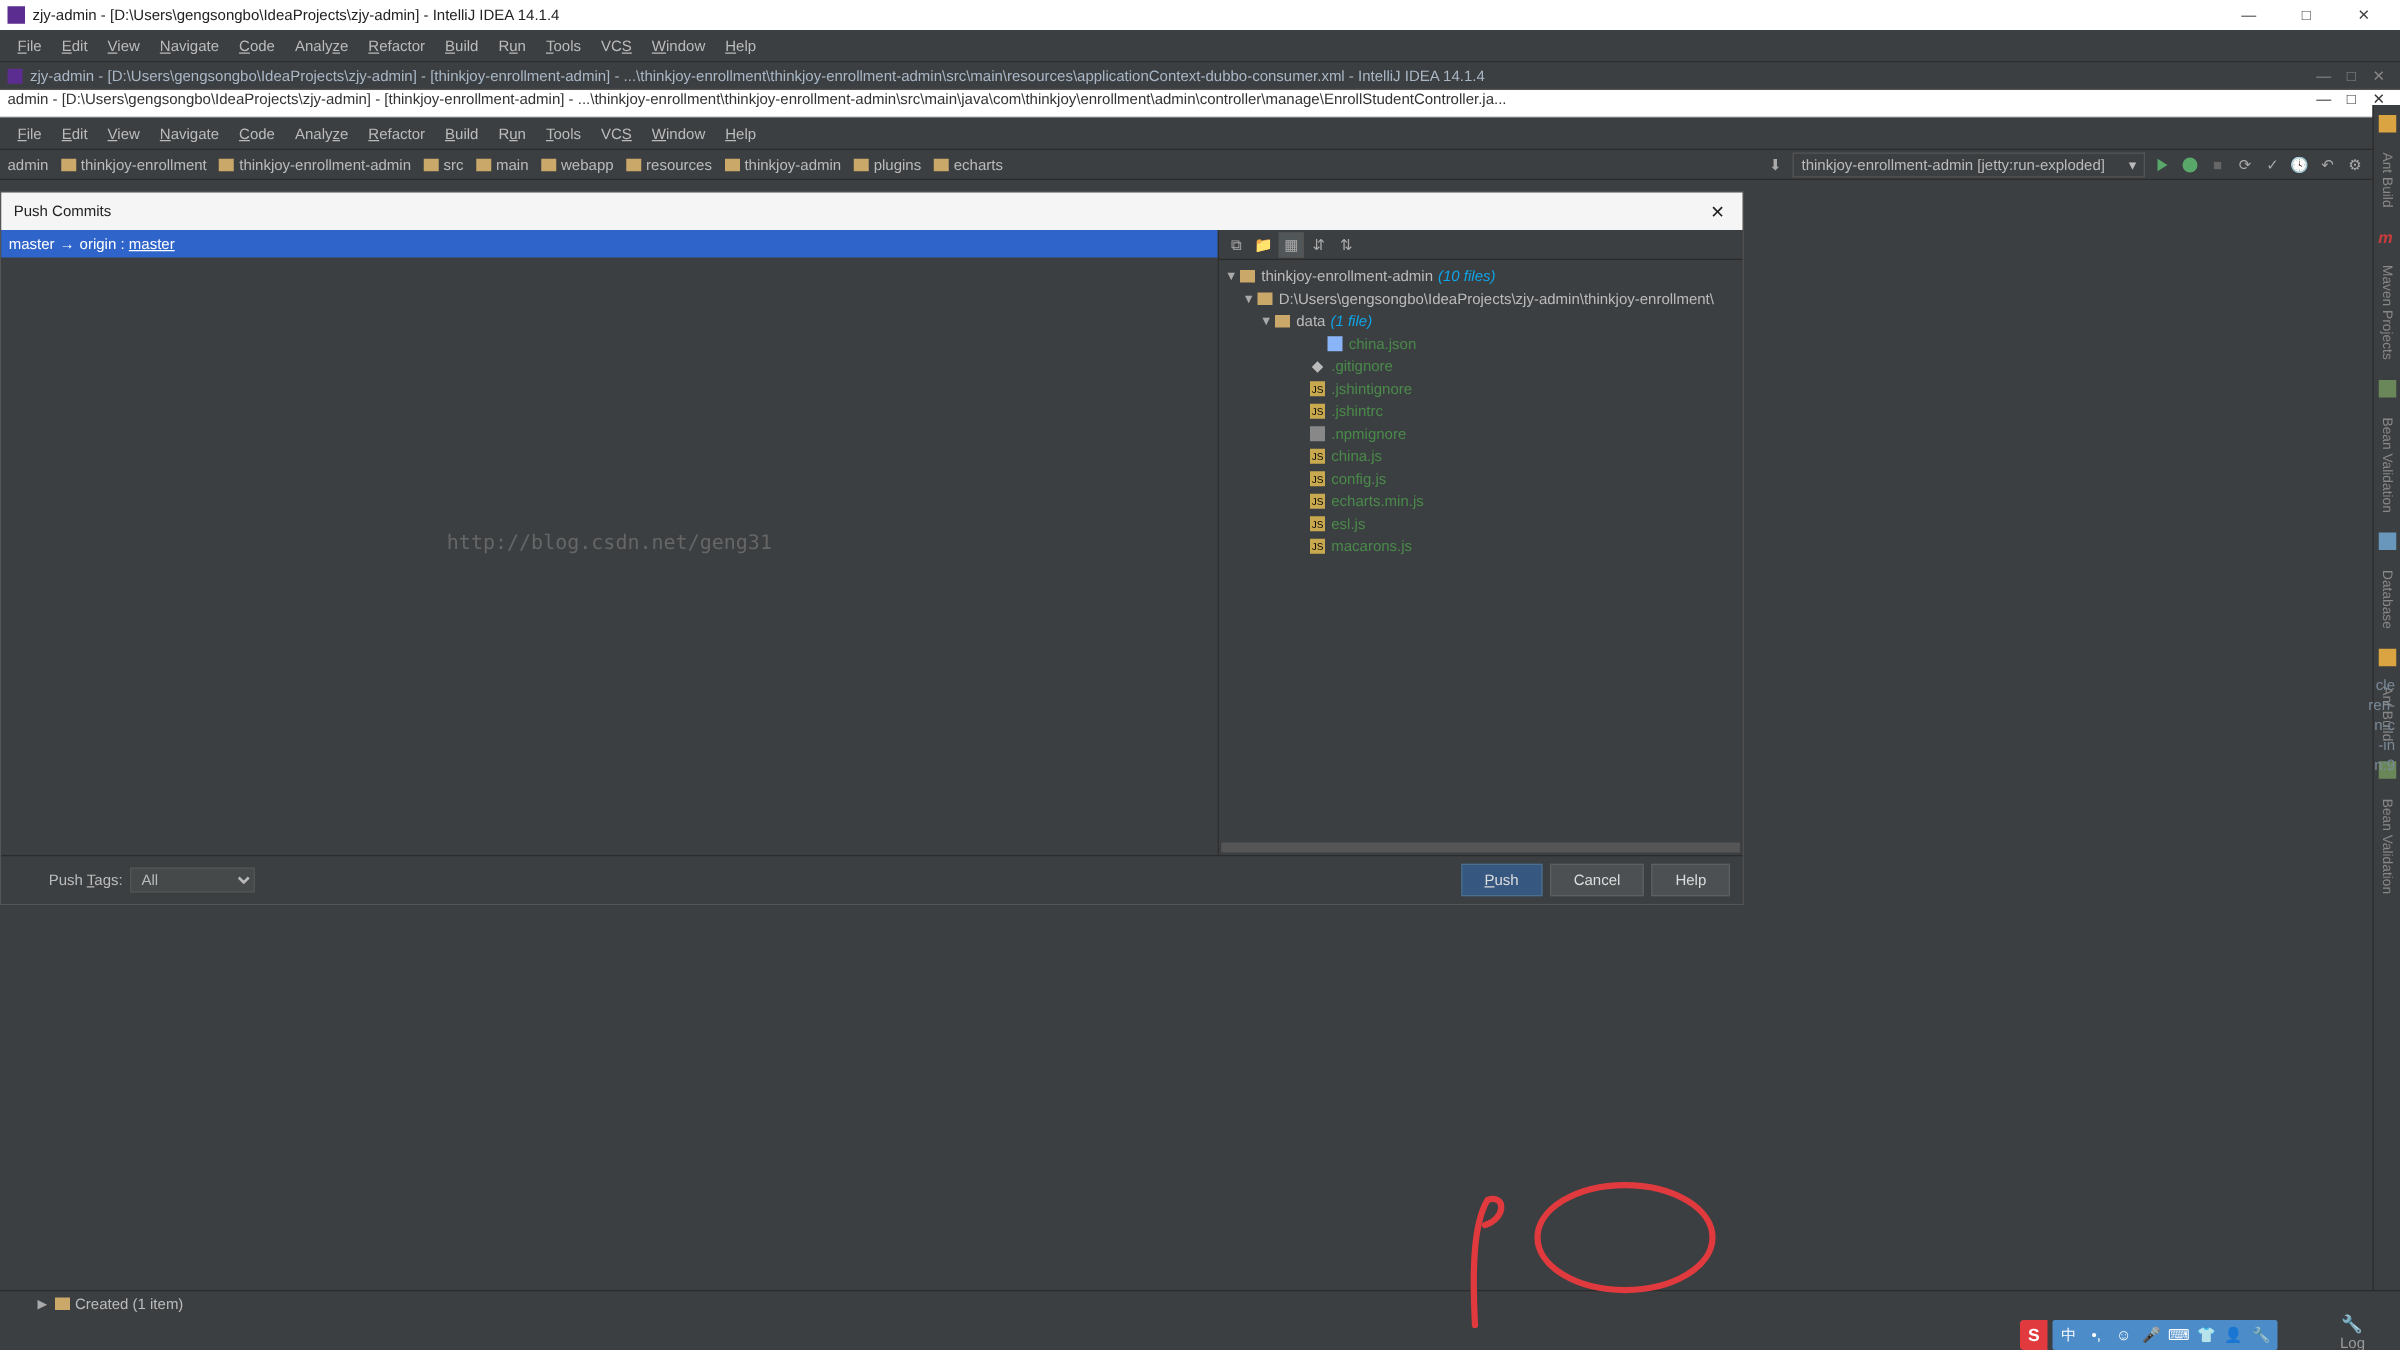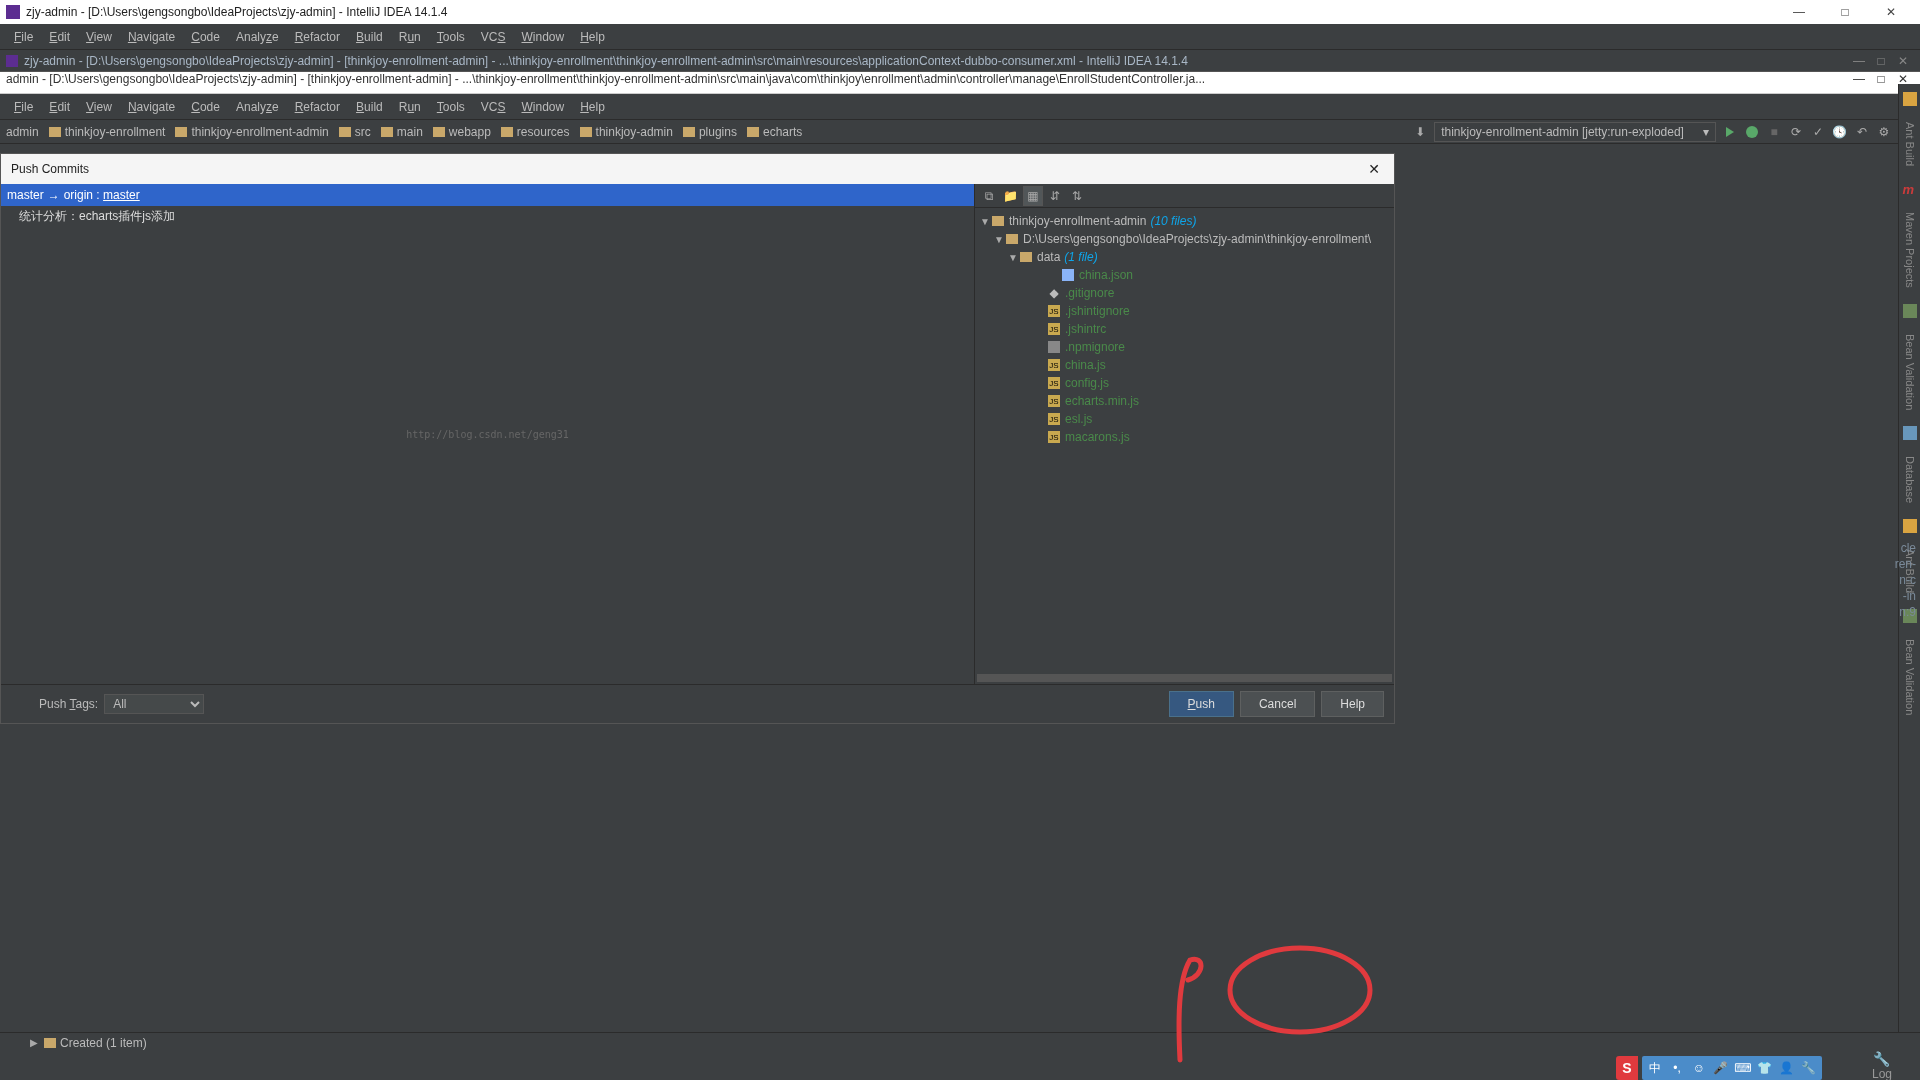--- a/index.html
+++ b/index.html
@@ -29,21 +29,21 @@
   .dialog { position:absolute; top:153px; left:0; width:1395px; background:#3c3f41; border:1px solid #555; }
   .dialog-title { height:30px; background:#f5f5f5; color:#222; display:flex; align-items:center; padding:0 10px; font-size:13px; }
   .dialog-title .spacer { flex:1; }
   .dialog-title .close { width:20px; text-align:center; cursor:pointer; font-size:14px; }
   .dialog-body { display:flex; height:500px; }
   .dialog-left { flex:1; background:#3c3f41; display:flex; flex-direction:column; }
   .branch-row { background:#2f65ca; color:#fff; height:22px; display:flex; align-items:center; padding:0 6px; }
   .branch-row .arrow { margin:0 4px; }
   .branch-row .link { color:#fff; text-decoration:underline; }
   .commit-row { padding:2px 18px; color:#ddd; }
-  .watermark { position:absolute; top:50%; left:50%; transform:translate(-50%,-50%); color:#666; font-family:monospace; font-size:10px; }
+  .watermark { position:absolute; top:50%; left:50%; transform:translate(-50%,-50%); color:#666; font-family:monospace; font-size:16px; }
   .dialog-right { width:420px; background:#3c3f41; border-left:1px solid #2b2b2b; display:flex; flex-direction:column; }
   .right-toolbar { height:24px; border-bottom:1px solid #2b2b2b; display:flex; align-items:center; gap:2px; padding:0 4px; }
   .right-toolbar .tb { width:20px; height:20px; border:1px solid transparent; display:flex; align-items:center; justify-content:center; color:#aaa; }
   .right-toolbar .tb.active { border:1px solid #555; background:#515658; }
   .file-tree { padding:4px 0; overflow:auto; flex:1; }
   .tree-row { display:flex; align-items:center; height:18px; padding-right:6px; white-space:nowrap; }
   .tree-row .twisty { width:12px; text-align:center; color:#aaa; font-size:10px; }
   .tree-row .ic { width:14px; height:14px; margin-right:4px; display:flex; align-items:center; justify-content:center; }
   .tree-row .folder { background:#c9a86a; width:12px; height:10px; }
   .tree-row .label { color:#bbb; }
@@ -200,21 +200,20 @@
     <div class="close">✕</div>
   </div>
   <div class="dialog-body">
     <div class="dialog-left" style="position:relative">
       <div class="branch-row">
         <span>master</span>
         <span class="arrow">→</span>
         <span>origin :</span>&nbsp;
         <span class="link">master</span>
       </div>
-      <div class="commit-row">统计分析：echarts插件js添加</div>
       <div class="watermark">http://blog.csdn.net/geng31</div>
     </div>
     <div class="dialog-right">
       <div class="right-toolbar">
         <div class="tb">⧉</div>
         <div class="tb">📁</div>
         <div class="tb active">▦</div>
         <div class="tb">⇵</div>
         <div class="tb">⇅</div>
       </div>

